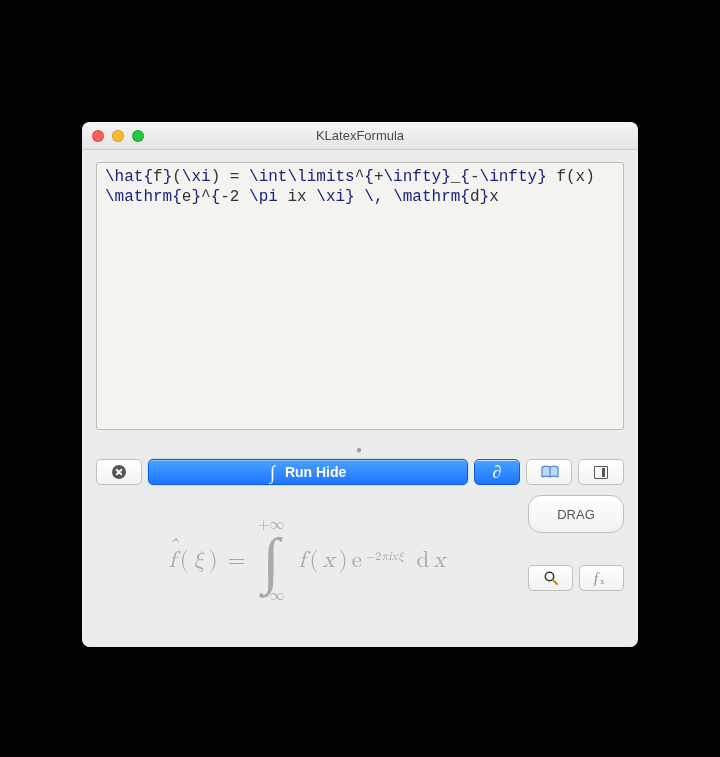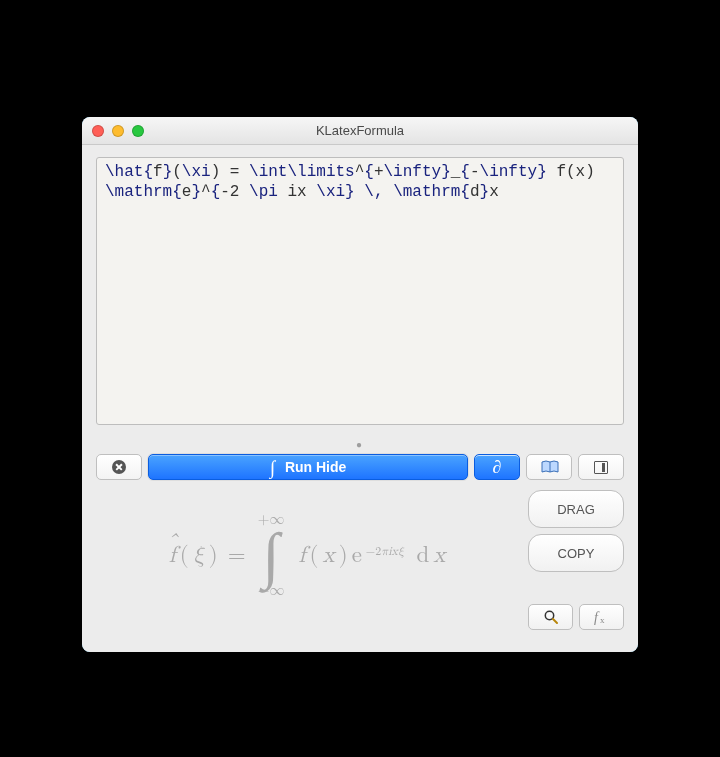--- a/index.html
+++ b/index.html
@@ -223,21 +223,20 @@
             <span class="rm">e</span>
             <span class="sup"><span class="rm">−2</span><span class="it">πixξ</span></span>
           <span class="thin"></span>
           <span class="rm">d</span>
             <span class="it">x</span>
         </div>
       </div>
 
       <div class="side-col">
         <div class="side-btn">DRAG</div>
-        <div class="side-btn">COPY</div>
         <div class="side-mini-row">
           <div class="side-mini">
             <span class="icon-mag">
               <svg width="16" height="16" viewBox="0 0 16 16">
                   <circle cx="6.5" cy="6.5" r="4.2" fill="none" stroke="#333" stroke-width="1.5"></circle>
                   <line x1="10" y1="10" x2="14" y2="14" stroke="#b8860b" stroke-width="2" stroke-linecap="round"></line>
                 </svg>
             </span>
           </div>
           <div class="side-mini">

